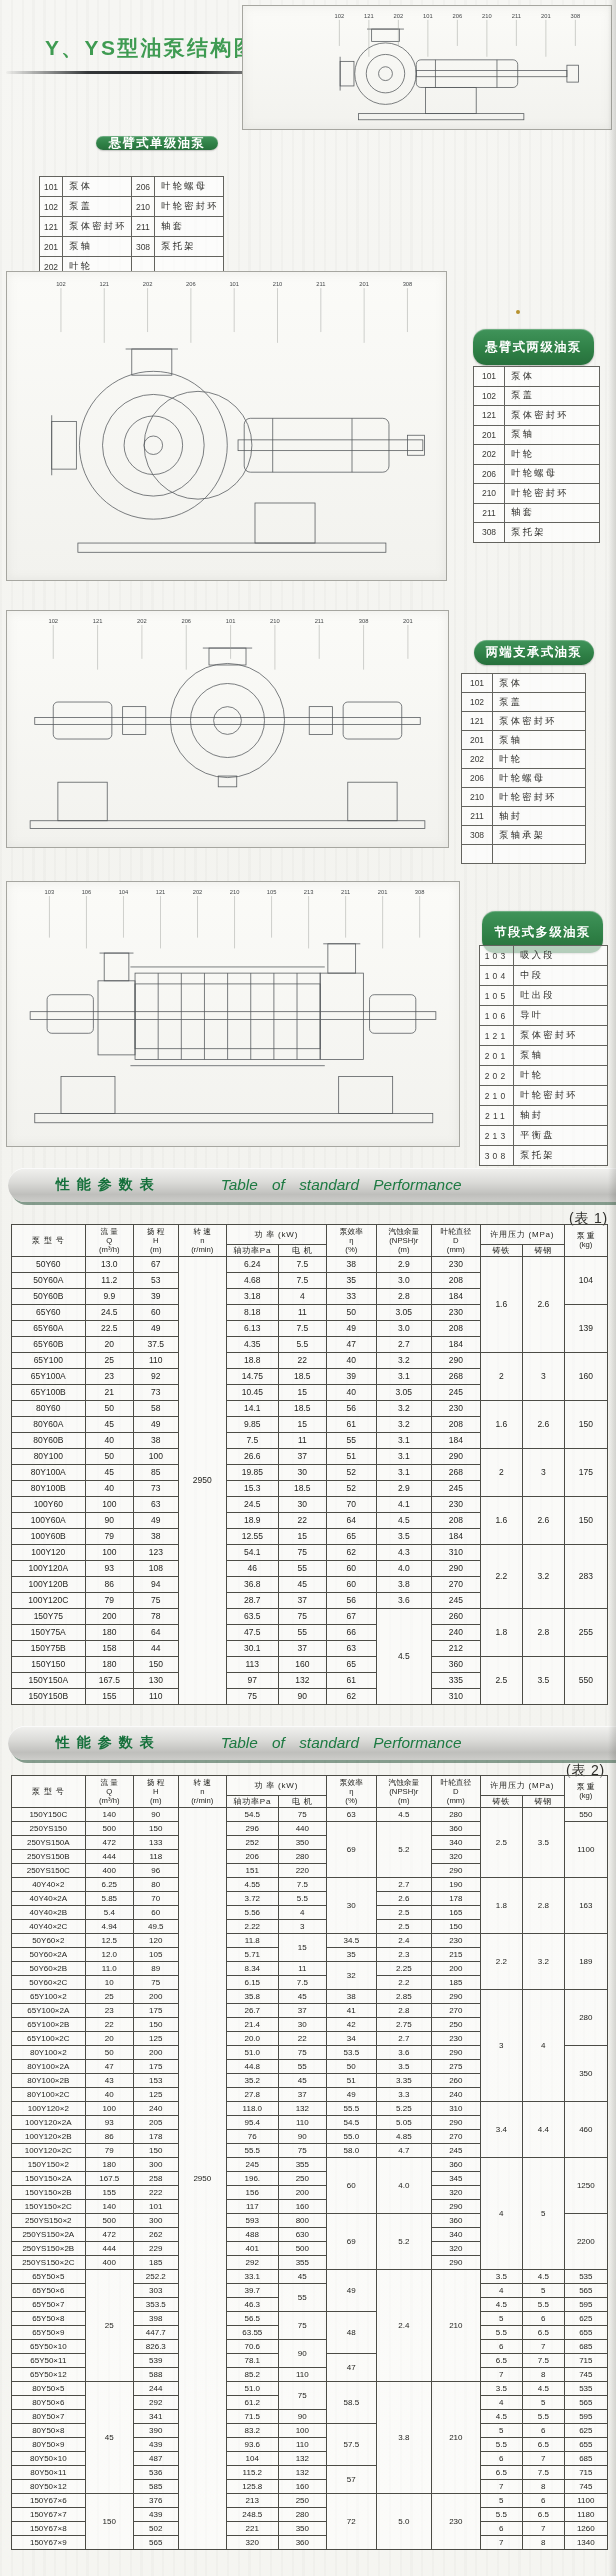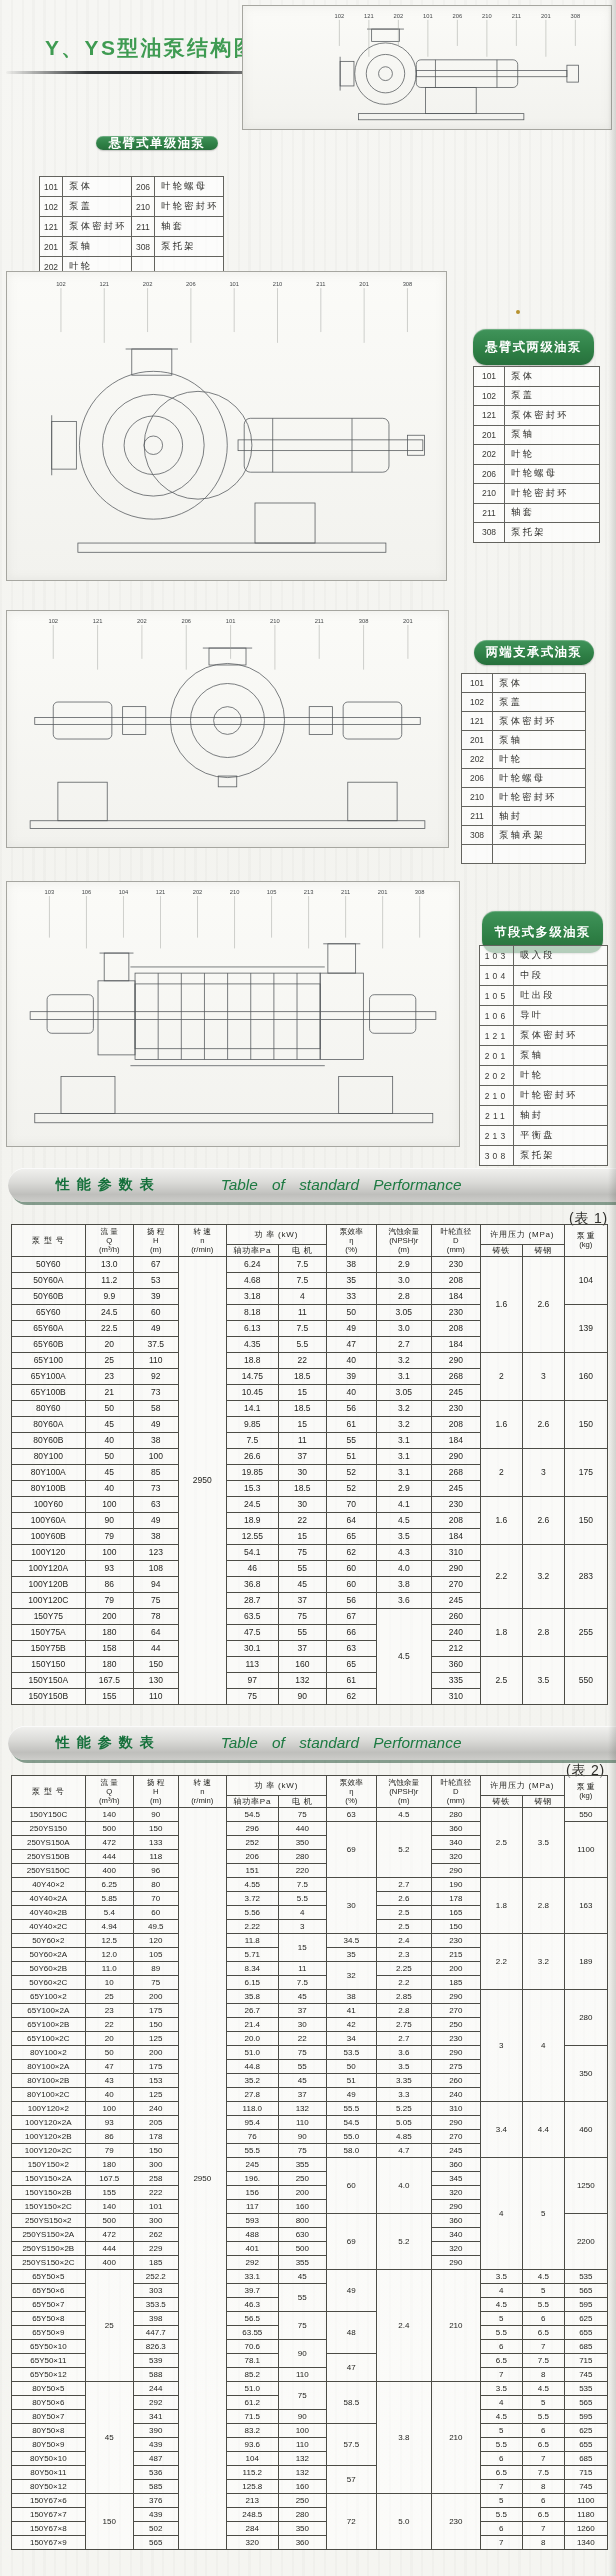--- a/index.html
+++ b/index.html
@@ -1422,21 +1422,21 @@
           <td>439</td>
           <td>248.5</td>
           <td>280</td>
           <td>5.5</td>
           <td>6.5</td>
           <td>1180</td>
         </tr>
         <tr>
           <td>150Y67×8</td>
           <td>502</td>
-          <td>284</td>
+          <td>221</td>
           <td>350</td>
           <td>6</td>
           <td>7</td>
           <td>1260</td>
         </tr>
         <tr>
           <td>150Y67×9</td>
           <td>565</td>
           <td>320</td>
           <td>360</td>

